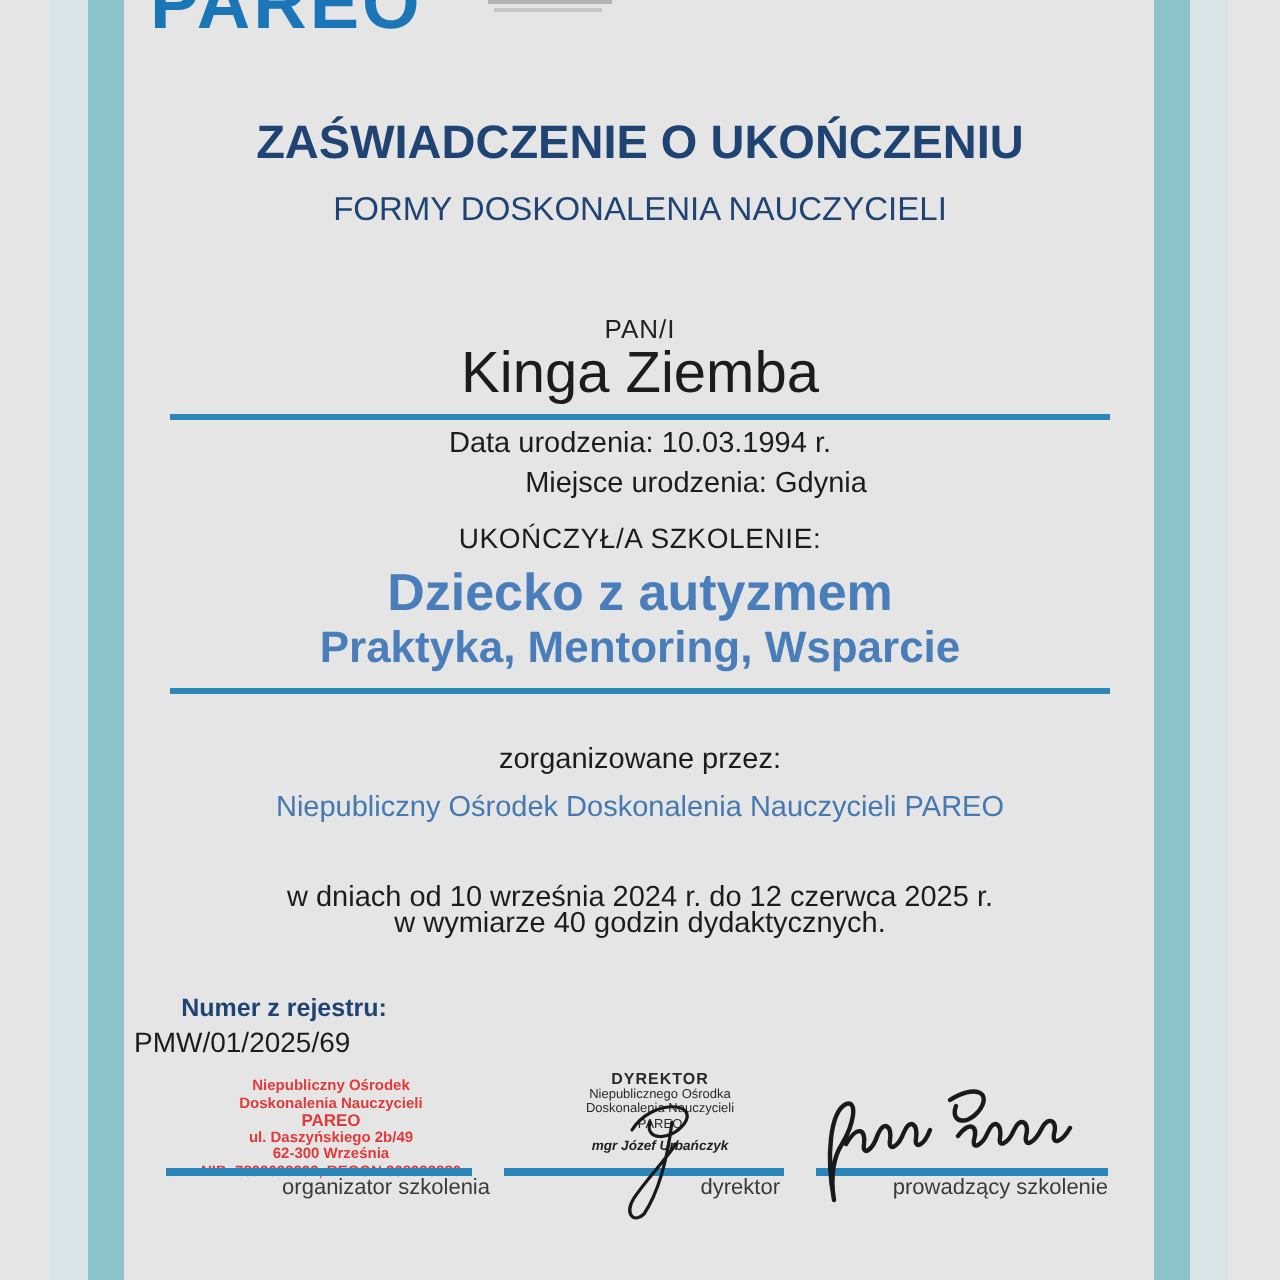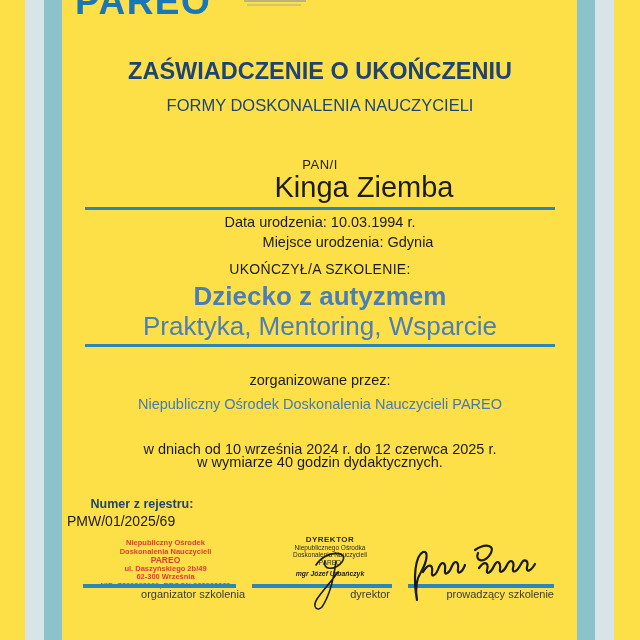--- a/index.html
+++ b/index.html
@@ -1,49 +1,49 @@
 <!DOCTYPE html>
 <html><head>
 <meta charset="utf-8">
 <style>
   html,body{margin:0;padding:0;}
   body{width:640px;height:640px;background:#fff;font-family:"Liberation Sans",sans-serif;}
-  .page{position:relative;width:640px;height:640px;background:#fde047;overflow:hidden;}
+  .page{position:relative;width:640px;height:640px;background:#e5e5e5;overflow:hidden;}
 
   
   .stripe{position:absolute;top:0;height:640px;}
   .stripe-left-outer{left:25px;width:19px;background:#d8e5e8;}
   .stripe-left-inner{left:44px;width:18px;background:#8cc3ca;}
   .stripe-right-inner{left:577px;width:18px;background:#8cc3ca;}
   .stripe-right-outer{left:595px;width:19px;background:#d8e5e8;}
 
   .abs{position:absolute;}
   .ctr{left:62px;width:516px;text-align:center;}
 
   .logo{left:75px;top:-19px;font-size:37px;font-weight:600;letter-spacing:1.5px;color:#1b76b8;}
   .tagline-bar{background:#9a9a9a;opacity:.65;}
   .bar1{left:244px;top:0;width:62px;height:2px;}
   .bar2{left:247px;top:4px;width:54px;height:2px;opacity:.4;}
 
   .title{top:58px;font-size:23.5px;font-weight:700;color:#1f4373;}
   .subtitle{top:96px;font-size:16.5px;font-weight:400;color:#1f4373;}
 
   .salutation{top:157px;font-size:13px;color:#222;letter-spacing:.5px;}
-  .name{top:171px;font-size:29px;color:#1c1c1c;padding-left:44px;}
+  .name{top:171px;font-size:29px;color:#1c1c1c;}
 
   .rule{background:#2b86ba;height:3px;left:85px;width:470px;}
   .rule-name{top:207px;}
   .rule-course{top:344px;}
 
   .bodyline{font-size:14.5px;color:#1c1c1c;}
   .birth-date{top:214px;}
   .birth-place{top:234px;padding-left:28px;}
   .completed-label{top:261px;font-size:14px;letter-spacing:.3px;}
   .course1{top:281px;font-size:26px;font-weight:700;color:#4a7ebb;}
-  .course2{top:311px;font-size:26px;font-weight:400;color:#4a7ebb;}
+  .course2{top:311px;font-size:22px;font-weight:700;color:#4a7ebb;}
   .organized-by{top:372px;}
   .organizer{top:396px;font-size:14.5px;color:#4579b2;}
   .dates{top:441px;}
   .hours{top:454px;}
 
   .registry-label{left:67px;width:150px;top:497px;text-align:center;font-size:12.5px;font-weight:700;color:#1f4373;}
   .registry-number{left:67px;width:150px;top:513px;font-size:14px;color:#1c1c1c;}
 
   
   .sig-line{background:#2b86ba;height:4px;top:584px;z-index:3;}

